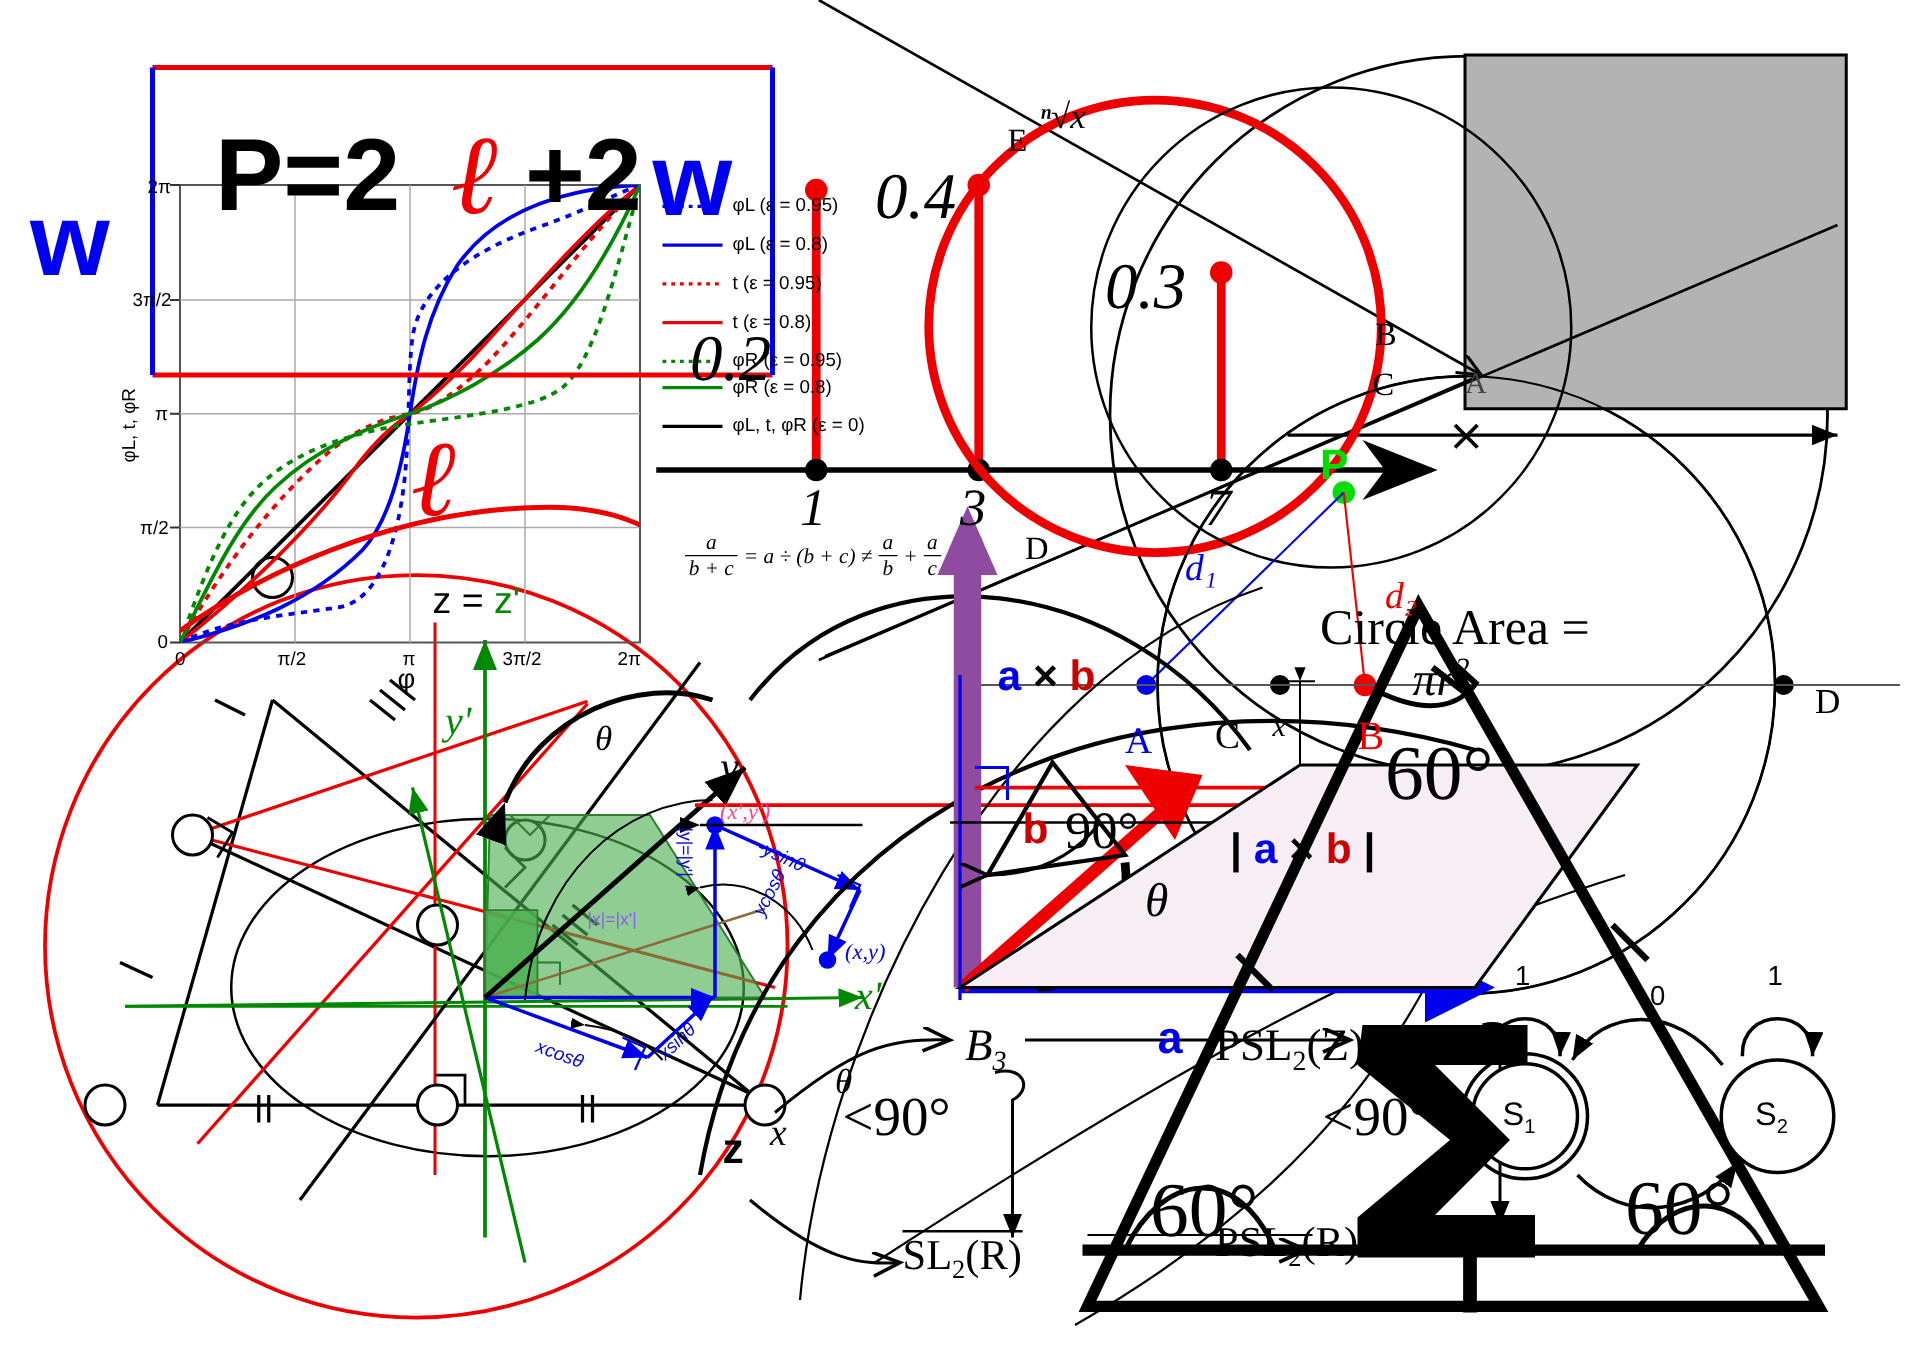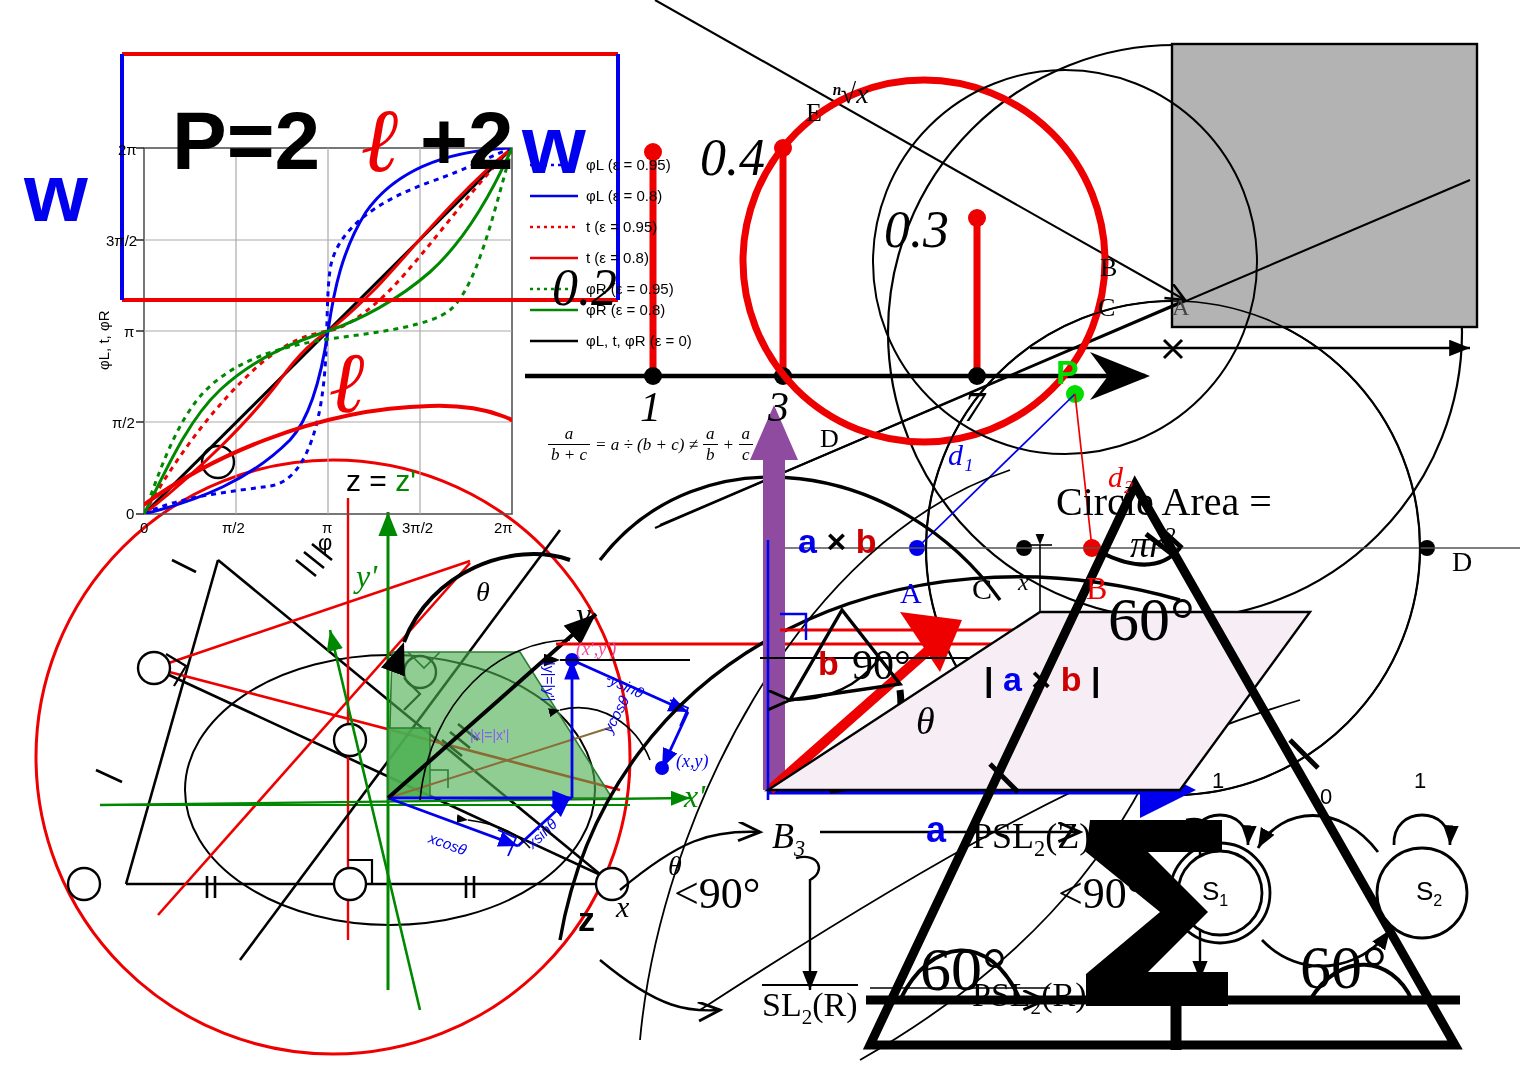--- a/index.html
+++ b/index.html
@@ -397,30 +397,30 @@
   <div class="txt serif ital" style="left:576px;top:640px;font-size:18px;color:#ec4899;">(x',y')</div>
   <div class="txt serif ital" style="left:676px;top:752px;font-size:18px;color:#0000ee;">(x,y)</div>
   <div class="txt sans ital" style="left:610px;top:670px;font-size:15px;color:#0000ee;transform:rotate(25deg);transform-origin:left top;">-ysinθ</div>
   <div class="txt sans ital" style="left:600px;top:728px;font-size:15px;color:#0000ee;transform:rotate(-62deg);transform-origin:left top;">ycosθ</div>
   <div class="txt sans ital" style="left:432px;top:830px;font-size:15px;color:#0000ee;transform:rotate(20deg);transform-origin:left top;">xcosθ</div>
   <div class="txt sans ital" style="left:524px;top:840px;font-size:15px;color:#0000ee;transform:rotate(-44deg);transform-origin:left top;">xsinθ</div>
   <div class="txt sans" style="left:470px;top:728px;font-size:14px;color:#8b5cf6;">|x|=|x'|</div>
   <div class="txt sans" style="left:556px;top:662px;font-size:14px;color:#0000ee;transform:rotate(90deg);transform-origin:left top;">|y|=|y'|</div>
 
   <div class="txt serif ital" style="left:772px;top:818px;font-size:36px;"><span>B</span><sub>3</sub></div>
-  <div class="txt serif" style="left:722px;top:984px;font-size:34px;border-top:2px solid #000;padding-top:2px;margin-left:40px;"><span>SL</span><sub>2</sub><span>(R)</span></div>
+  <div class="txt serif" style="left:722px;top:984px;font-size:34px;border-top:2px solid #000;padding-top:2px;"><span>SL</span><sub>2</sub><span>(R)</span></div>
   <div class="txt serif" style="left:972px;top:818px;font-size:36px;text-align:right;"><span>PSL</span><sub>2</sub><span>(Z)</span></div>
   <div class="txt serif" style="left:972px;top:978px;font-size:34px;"><span>PSL</span><sub>2</sub><span>(R)</span></div>
   <div class="txt serif" style="left:674px;top:872px;font-size:44px;">&lt;90°</div>
   <div class="txt serif" style="left:1058px;top:872px;font-size:44px;">&lt;90°</div>
   <div class="txt sans bold" style="left:926px;top:812px;font-size:36px;color:#0000ee;">a</div>
 
   <div class="txt serif" style="left:1108px;top:588px;font-size:62px;">60°</div>
   <div class="txt serif" style="left:920px;top:938px;font-size:62px;">60°</div>
   <div class="txt serif" style="left:1300px;top:936px;font-size:62px;">60°</div>
 
   <div class="txt sans" style="left:1212px;top:770px;font-size:22px;">1</div>
   <div class="txt sans" style="left:1320px;top:786px;font-size:22px;">0</div>
   <div class="txt sans" style="left:1414px;top:770px;font-size:22px;">1</div>
   <div class="txt sans" style="left:1202px;top:878px;font-size:26px;"><span>S</span><sub>1</sub></div>
-  <div class="txt sans" style="left:1404px;top:878px;font-size:26px;margin-left:12px;"><span>S</span><sub>2</sub></div>
+  <div class="txt sans" style="left:1404px;top:878px;font-size:26px;"><span>S</span><sub>2</sub></div>
 
 </div>
 
 </body></html>

